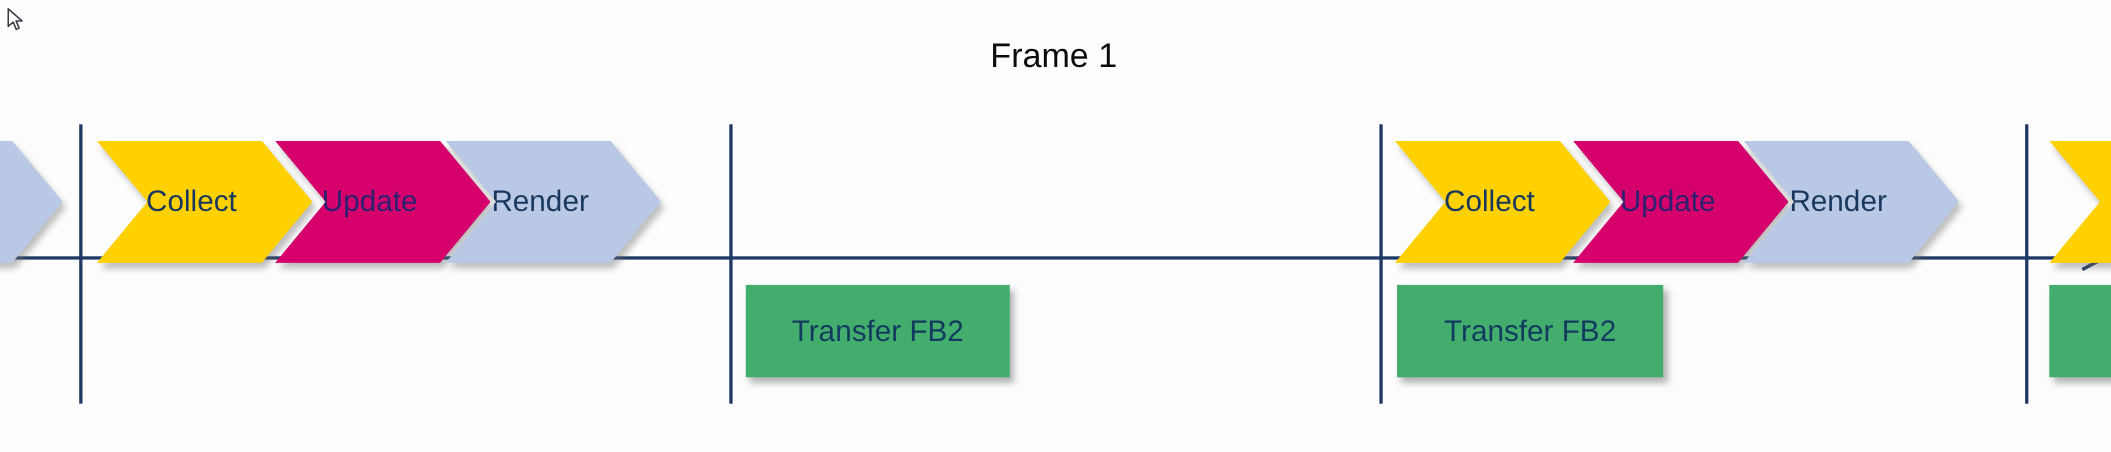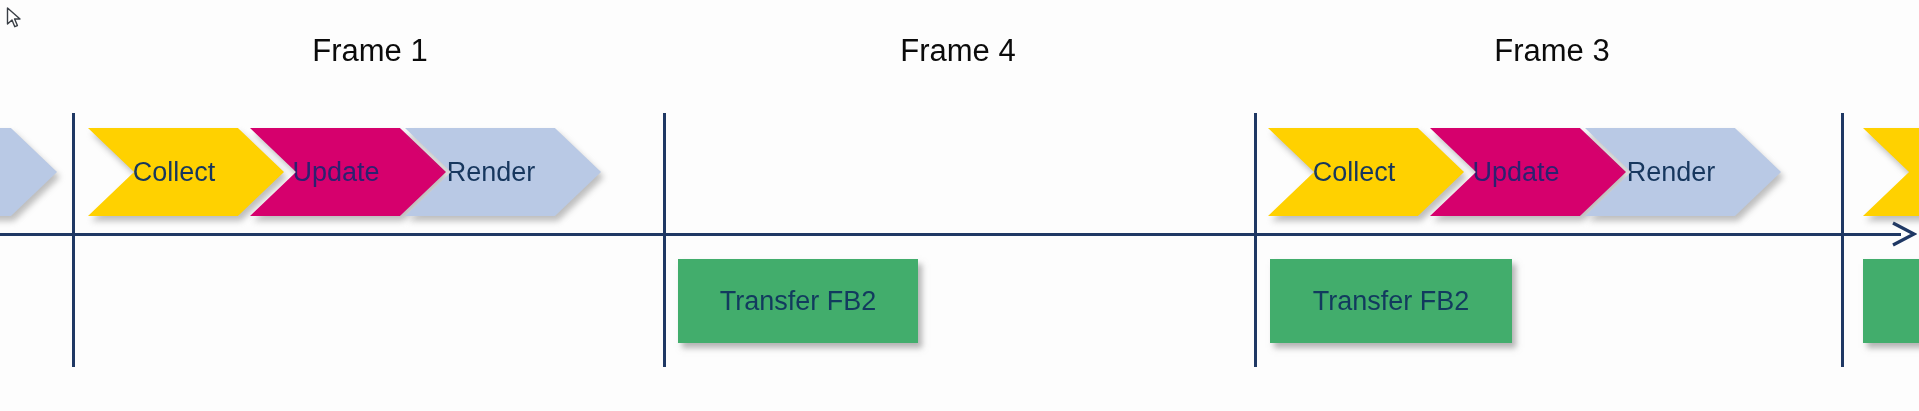--- a/index.html
+++ b/index.html
@@ -29,21 +29,21 @@
     position:absolute;top:113px;height:254px;width:3px;
     background:var(--navy-line);
   }
   .dv-1{left:72px}.dv-2{left:663px}.dv-3{left:1254px}.dv-4{left:1841px}
   .timeline{
     position:absolute;left:0;top:233px;width:1901px;height:3px;
     background:var(--navy-line);
   }
   .arrowhead{position:absolute;left:1889px;top:220px;width:28px;height:28px;}
   .chev{
-    position:absolute;top:128px;width:196px;height:88px;
+    position:absolute;top:128px;width:196px;height:111px;
     filter:drop-shadow(3px 5px 3px rgba(110,110,110,.45));
   }
   .chev .shape{
     width:100%;height:100%;box-sizing:border-box;
     clip-path:polygon(0 0,76.5% 0,100% 50%,76.5% 100%,0 100%,23.5% 50%);
     display:flex;align-items:center;justify-content:center;
     padding-right:24px;font-size:27px;color:var(--chevron-text);
   }
   .fill-collect .shape{background:var(--collect-fill);}
   .fill-update .shape{background:var(--update-fill);color:var(--update-text);}
@@ -60,23 +60,21 @@
   }
   .t1{left:88px;width:230px}.t2{left:678px;width:240px}
   .t3{left:1270px;width:242px}.t4{left:1863px;width:240px}
   .cursor{position:absolute;left:6px;top:7px;}
 </style>
 </head>
 <body>
 
 <div class="canvas">
 
-  <div class="frame-label fl-1">Frame 1</div>
-  <div class="frame-label fl-2">Frame 4</div>
-  <div class="frame-label fl-3">Frame 3</div>
+  <div class="frame-label fl-2">Frame 1</div>
 
   <div class="divider dv-1"></div>
   <div class="divider dv-2"></div>
   <div class="divider dv-3"></div>
   <div class="divider dv-4"></div>
 
   <div class="timeline"></div>
   <svg class="arrowhead" viewBox="0 0 28 28">
     <polyline points="4,3 25,14 4,25" fill="none" stroke="#1f3864" stroke-width="3.2"></polyline>
   </svg>

